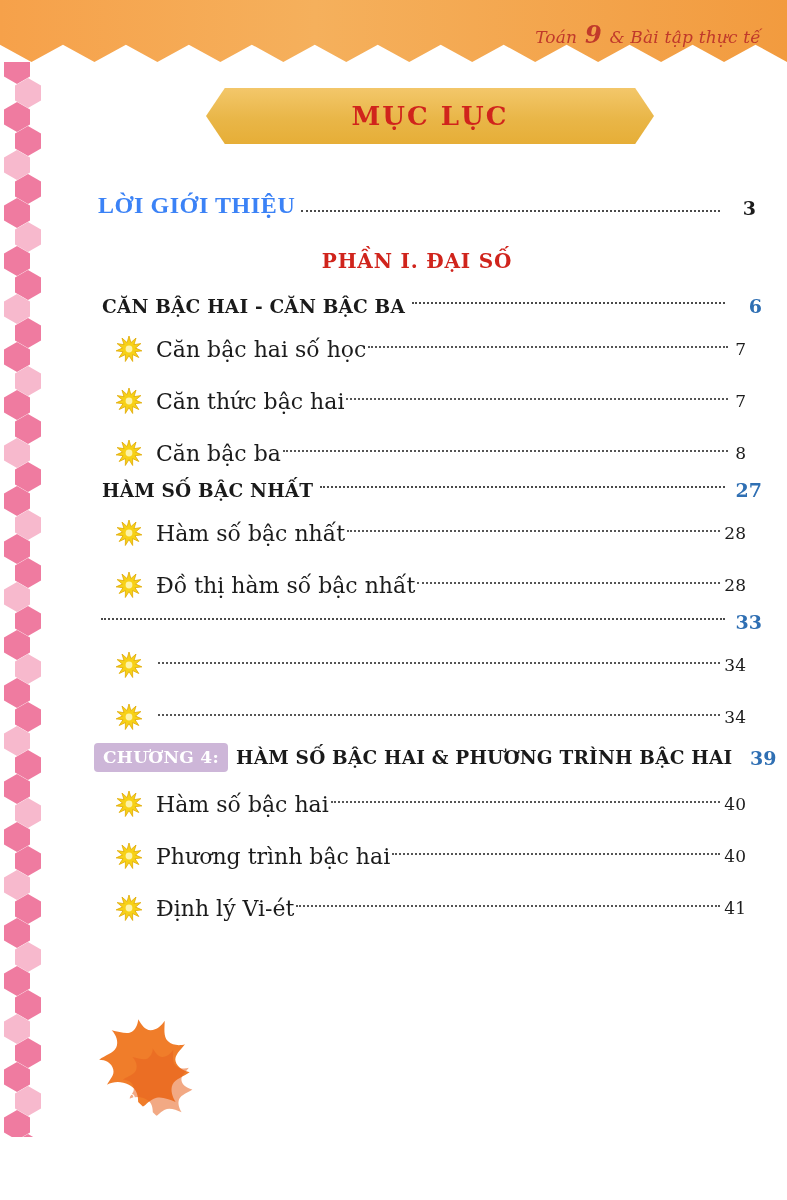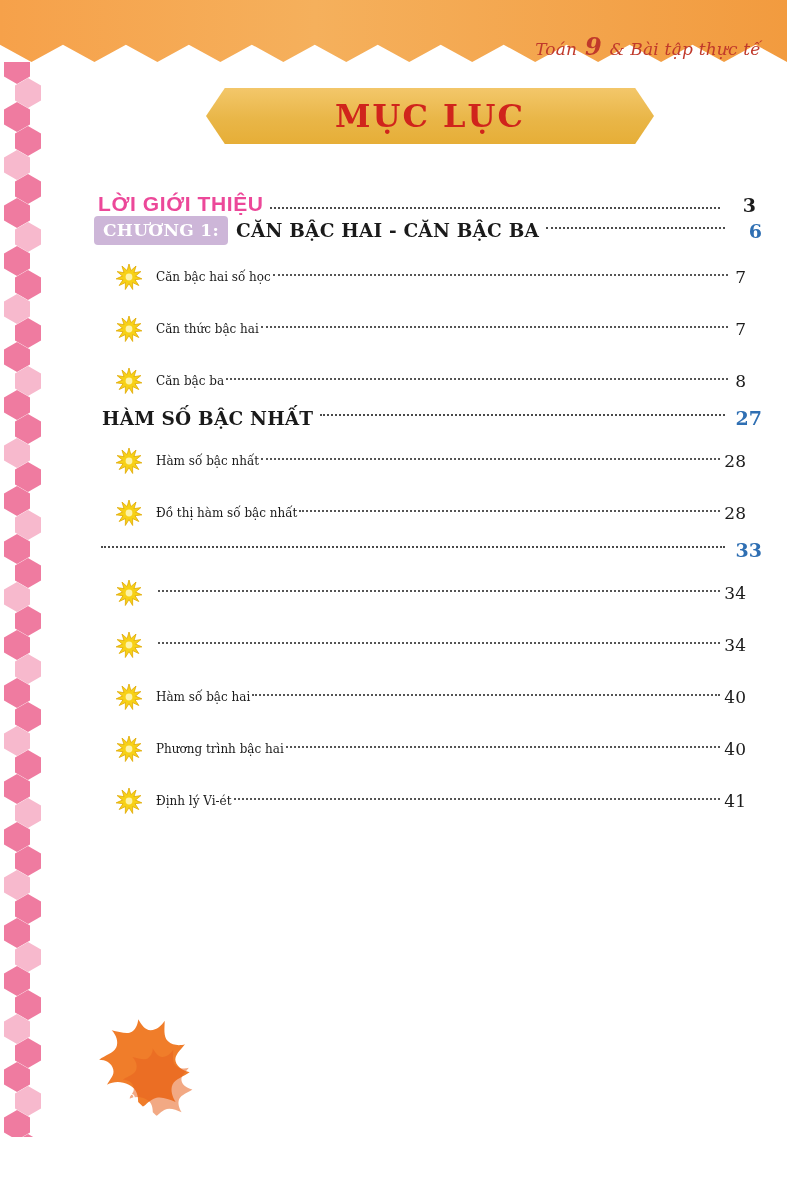--- a/index.html
+++ b/index.html
@@ -28,21 +28,21 @@
       24% 72%, 20% 100%, 16% 72%, 12% 100%, 8% 72%, 4% 100%, 0 72%);
     clip-path: polygon(
       0 0, 100% 0, 100% 100%,
       96% 72%, 92% 100%, 88% 72%, 84% 100%, 80% 72%, 76% 100%,
       72% 72%, 68% 100%, 64% 72%, 60% 100%, 56% 72%, 52% 100%,
       48% 72%, 44% 100%, 40% 72%, 36% 100%, 32% 72%, 28% 100%,
       24% 72%, 20% 100%, 16% 72%, 12% 100%, 8% 72%, 4% 100%, 0 72%);
   }
   .header-brand {
     position: absolute;
-    top: 32px;
+    top: 20px;
     right: 26px;
     font-family: "DejaVu Serif", serif;
     font-style: italic;
     font-size: 17px;
     color: #c0392b;
     letter-spacing: .2px;
     white-space: nowrap;
   }
   .header-brand .big {
     font-size: 24px;
@@ -88,21 +88,21 @@
     background: linear-gradient(180deg,#f3c76a 0%, #e9b648 55%, #e6ae37 100%);
     -webkit-clip-path: polygon(4.2% 0, 95.8% 0, 100% 50%, 95.8% 100%, 4.2% 100%, 0 50%);
     clip-path: polygon(4.2% 0, 95.8% 0, 100% 50%, 95.8% 100%, 4.2% 100%, 0 50%);
     display: flex;
     align-items: center;
     justify-content: center;
   }
   .title-banner .txt {
     font-family: "DejaVu Serif", serif;
     font-weight: bold;
-    font-size: 32px;
+    font-size: 26px;
     letter-spacing: 2px;
     color: #d0241c;
   }
 
   
   .toc { position: absolute; top: 112px; left: 24px; width: 690px; }
 
   .row {
     display: flex;
     align-items: flex-end;
@@ -116,25 +116,25 @@
   }
   .row .pg {
     flex: 0 0 auto;
     text-align: right;
     min-width: 30px;
   }
 
   
   .intro-row { margin-top: 18px; padding: 0 6px 0 26px; }
   .intro-row .lbl {
-    font-family: Liberation Sans, sans-serif;
-    font-weight: bold;
-    font-size: 21px;
+    font-family: Liberation Serif, serif;
+    font-weight: bold;
+    font-size: 24px;
     letter-spacing: .6px;
-    color: #ec4899;
+    color: #3b82f6;
   }
   .intro-row .pg {
     font-family: "DejaVu Serif", serif;
     font-weight: bold;
     font-size: 19px;
     color: #1c1c1c;
   }
 
   
   .part-head {
@@ -193,21 +193,21 @@
   }
   .star {
     flex: 0 0 auto;
     width: 26px; height: 26px;
     margin-right: 14px;
     position: relative;
   }
   .star svg { display: block; }
   .lesson-title {
     font-family: "DejaVu Serif", serif;
-    font-size: 12px;
+    font-size: 22px;
     color: #1b1b1b;
     white-space: nowrap;
   }
   .lesson-row .lead {
     border-bottom: 2px dotted #555;
     margin: 0 4px 5px 2px;
   }
   .lesson-row .pg {
     font-family: "DejaVu Serif", serif;
     font-size: 17px;
@@ -302,25 +302,25 @@
   </div>
 
   <div class="toc">
 
     <div class="row intro-row">
       <span class="lbl">LỜI GIỚI THIỆU</span>
       <span class="lead"></span>
       <span class="pg">3</span>
     </div>
 
+    <div class="part-head">PHẦN I. ĐẠI SỐ</div>
 
     <div id="chapters-container">
         <div>
           <div class="row chapter-row">
-            <span class="chapter-pill">CHƯƠNG 1:</span>
             <span class="chapter-title">CĂN BẬC HAI - CĂN BẬC BA</span>
             <span class="lead"></span>
             <span class="pg">6</span>
           </div>
           <div class="row lesson-row">
             <span class="star">
               <svg width="26" height="26" viewBox="0 0 26 26">
                 <polygon points="13.00,0.00 14.86,6.67 20.03,2.06 17.99,8.68 24.83,7.60 19.53,12.06 25.87,14.85 19.00,15.74 22.82,21.51 16.57,18.55 16.66,25.47 13.00,19.60 9.34,25.47 9.43,18.55 3.18,21.51 7.00,15.74 0.13,14.85 6.47,12.06 1.17,7.60 8.01,8.68 5.97,2.06 11.14,6.67" fill="#f7d117" stroke="#e0a800" stroke-width="0.8"></polygon>
                 <circle cx="13" cy="13" r="3.4" fill="#fdf3a8"></circle>
               </svg>
@@ -401,20 +401,26 @@
               <svg width="26" height="26" viewBox="0 0 26 26">
                 <polygon points="13.00,0.00 14.86,6.67 20.03,2.06 17.99,8.68 24.83,7.60 19.53,12.06 25.87,14.85 19.00,15.74 22.82,21.51 16.57,18.55 16.66,25.47 13.00,19.60 9.34,25.47 9.43,18.55 3.18,21.51 7.00,15.74 0.13,14.85 6.47,12.06 1.17,7.60 8.01,8.68 5.97,2.06 11.14,6.67" fill="#f7d117" stroke="#e0a800" stroke-width="0.8"></polygon>
                 <circle cx="13" cy="13" r="3.4" fill="#fdf3a8"></circle>
               </svg>
             </span>
             <span class="lead"></span>
             <span class="pg">34</span>
           </div>
         </div>
         <div>
+          <div class="row chapter-row">
+            <span class="chapter-pill">CHƯƠNG 4:</span>
+            <span class="chapter-title">HÀM SỐ BẬC HAI &amp; PHƯƠNG TRÌNH BẬC HAI</span>
+            <span class="lead"></span>
+            <span class="pg">39</span>
+          </div>
           <div class="row lesson-row">
             <span class="star">
               <svg width="26" height="26" viewBox="0 0 26 26">
                 <polygon points="13.00,0.00 14.86,6.67 20.03,2.06 17.99,8.68 24.83,7.60 19.53,12.06 25.87,14.85 19.00,15.74 22.82,21.51 16.57,18.55 16.66,25.47 13.00,19.60 9.34,25.47 9.43,18.55 3.18,21.51 7.00,15.74 0.13,14.85 6.47,12.06 1.17,7.60 8.01,8.68 5.97,2.06 11.14,6.67" fill="#f7d117" stroke="#e0a800" stroke-width="0.8"></polygon>
                 <circle cx="13" cy="13" r="3.4" fill="#fdf3a8"></circle>
               </svg>
             </span>
             <span class="lesson-title">Hàm số bậc hai</span>
             <span class="lead"></span>
             <span class="pg">40</span>

